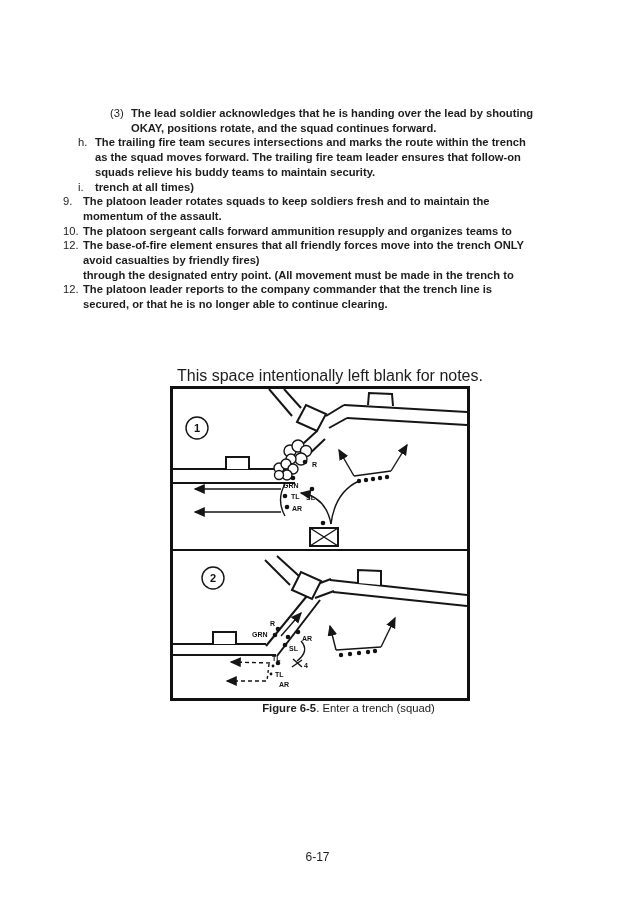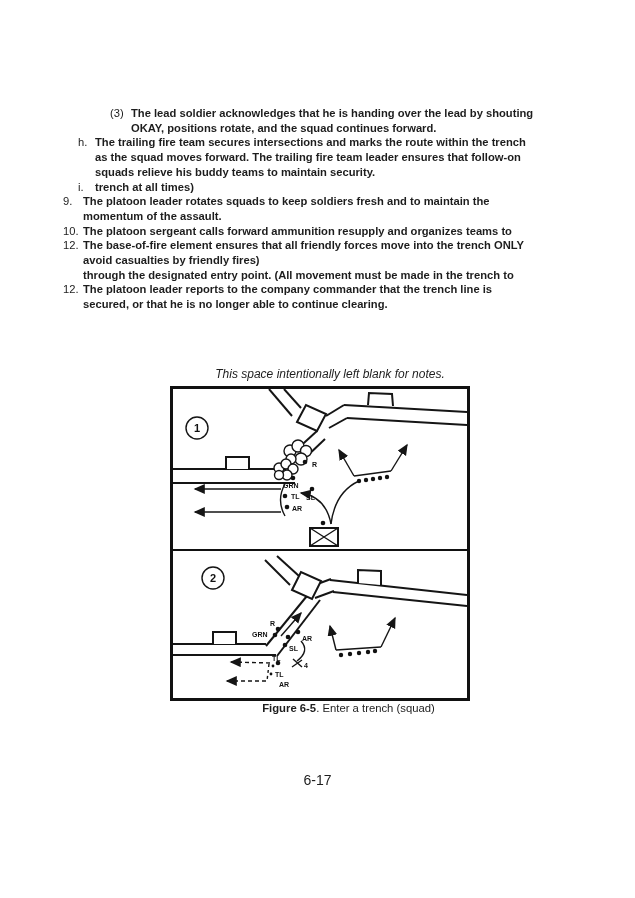--- a/index.html
+++ b/index.html
@@ -18,22 +18,21 @@
   .li{display:flex;}
   .li .marker{white-space:pre;flex:0 0 auto;}
   .l-num  .marker{width:20px;}
   .l-alpha{padding-left:15px;} .l-alpha .marker{width:17px;}
   .l-p3   {padding-left:47px;} .l-p3 .marker{width:21px;}
   .body-lines div{white-space:pre;font-weight:bold;}
 
   
   .note{
     position:absolute;top:367px;left:25px;width:610px;text-align:center;
-    font-size:12px;
-    font-style:italic;
+    font-size:16px;
   }
 
   
   .figure{
     position:absolute;left:170px;top:386px;width:300px;height:315px;
     border:3px solid #111;box-sizing:border-box;background:#fff;
   }
   .panel{display:block;}
   .panel2-wrap{border-top:2px solid #111;}
   svg{display:block;}
@@ -46,22 +45,22 @@
 
   
   .caption{
     position:absolute;top:702px;left:10px;width:635px;text-align:center;
     font-size:11.3px;
   }
   .caption .b{font-weight:bold;margin-left:42px;}
 
   
   .pagenum{
-    position:absolute;top:772px;left:0;width:635px;text-align:center;
-    font-size:14px;
+    position:absolute;top:850px;left:0;width:635px;text-align:center;
+    font-size:12px;
   }
 </style>
 </head>
 <body>
 
 <div class="page">
 
   <div class="text-block">
 
     <div class="li l-p3">

